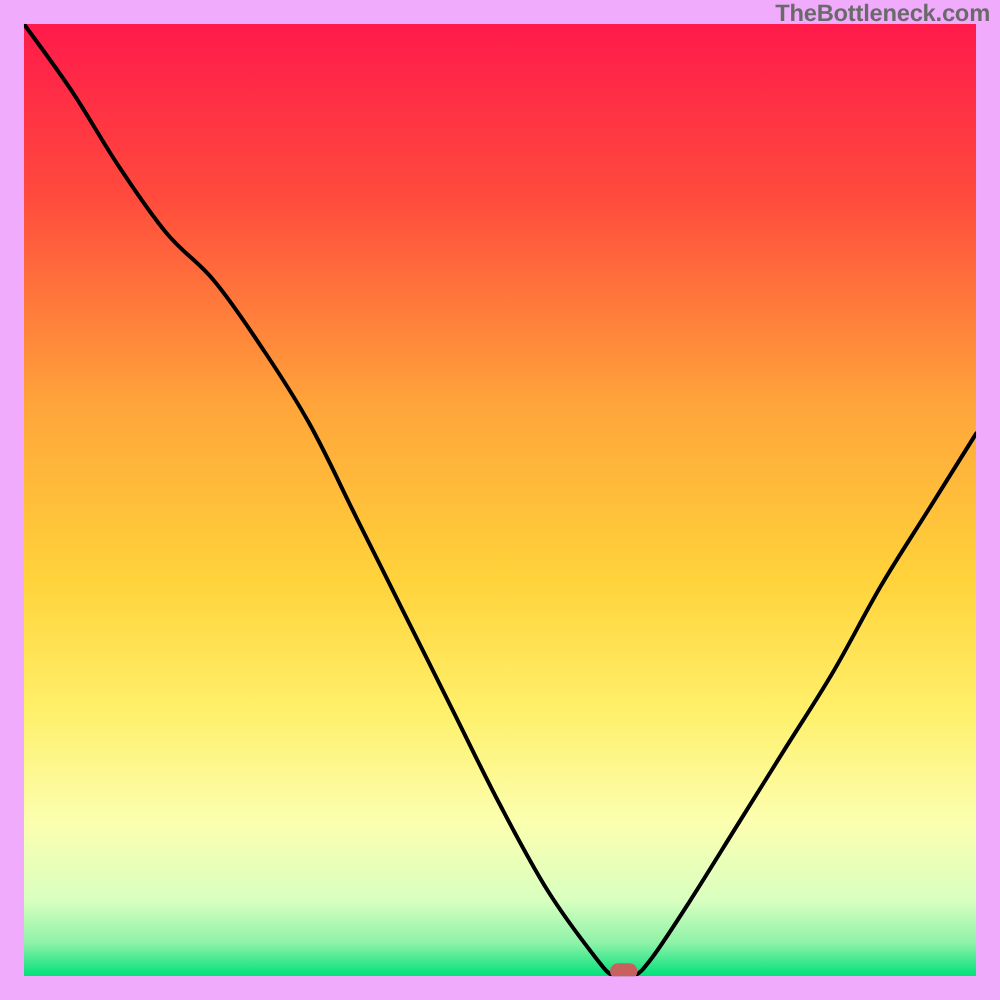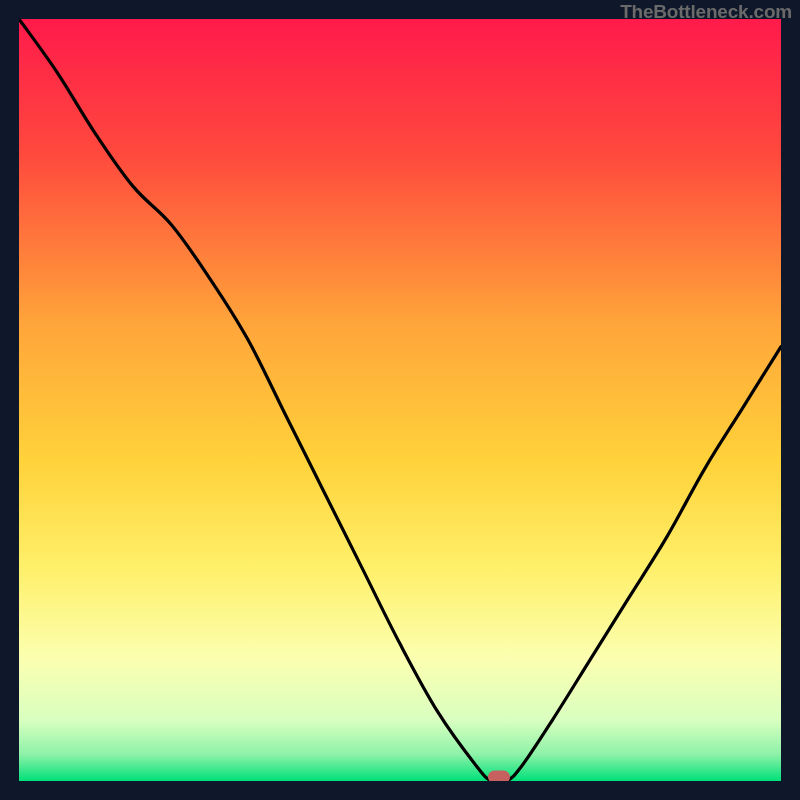--- a/index.html
+++ b/index.html
@@ -7,21 +7,21 @@
     padding: 0;
     width: 800px;
     height: 800px;
     background: #000;
     overflow: hidden;
   }
   .chart-container {
     position: relative;
     width: 800px;
     height: 800px;
-    background: #0f172a;
+    background: #f0abfc;
   }
   .plot-area {
     position: absolute;
     left: 19px;
     top: 19px;
     width: 762px;
     height: 762px;
     overflow: hidden;
   }
   .gradient-bg {

